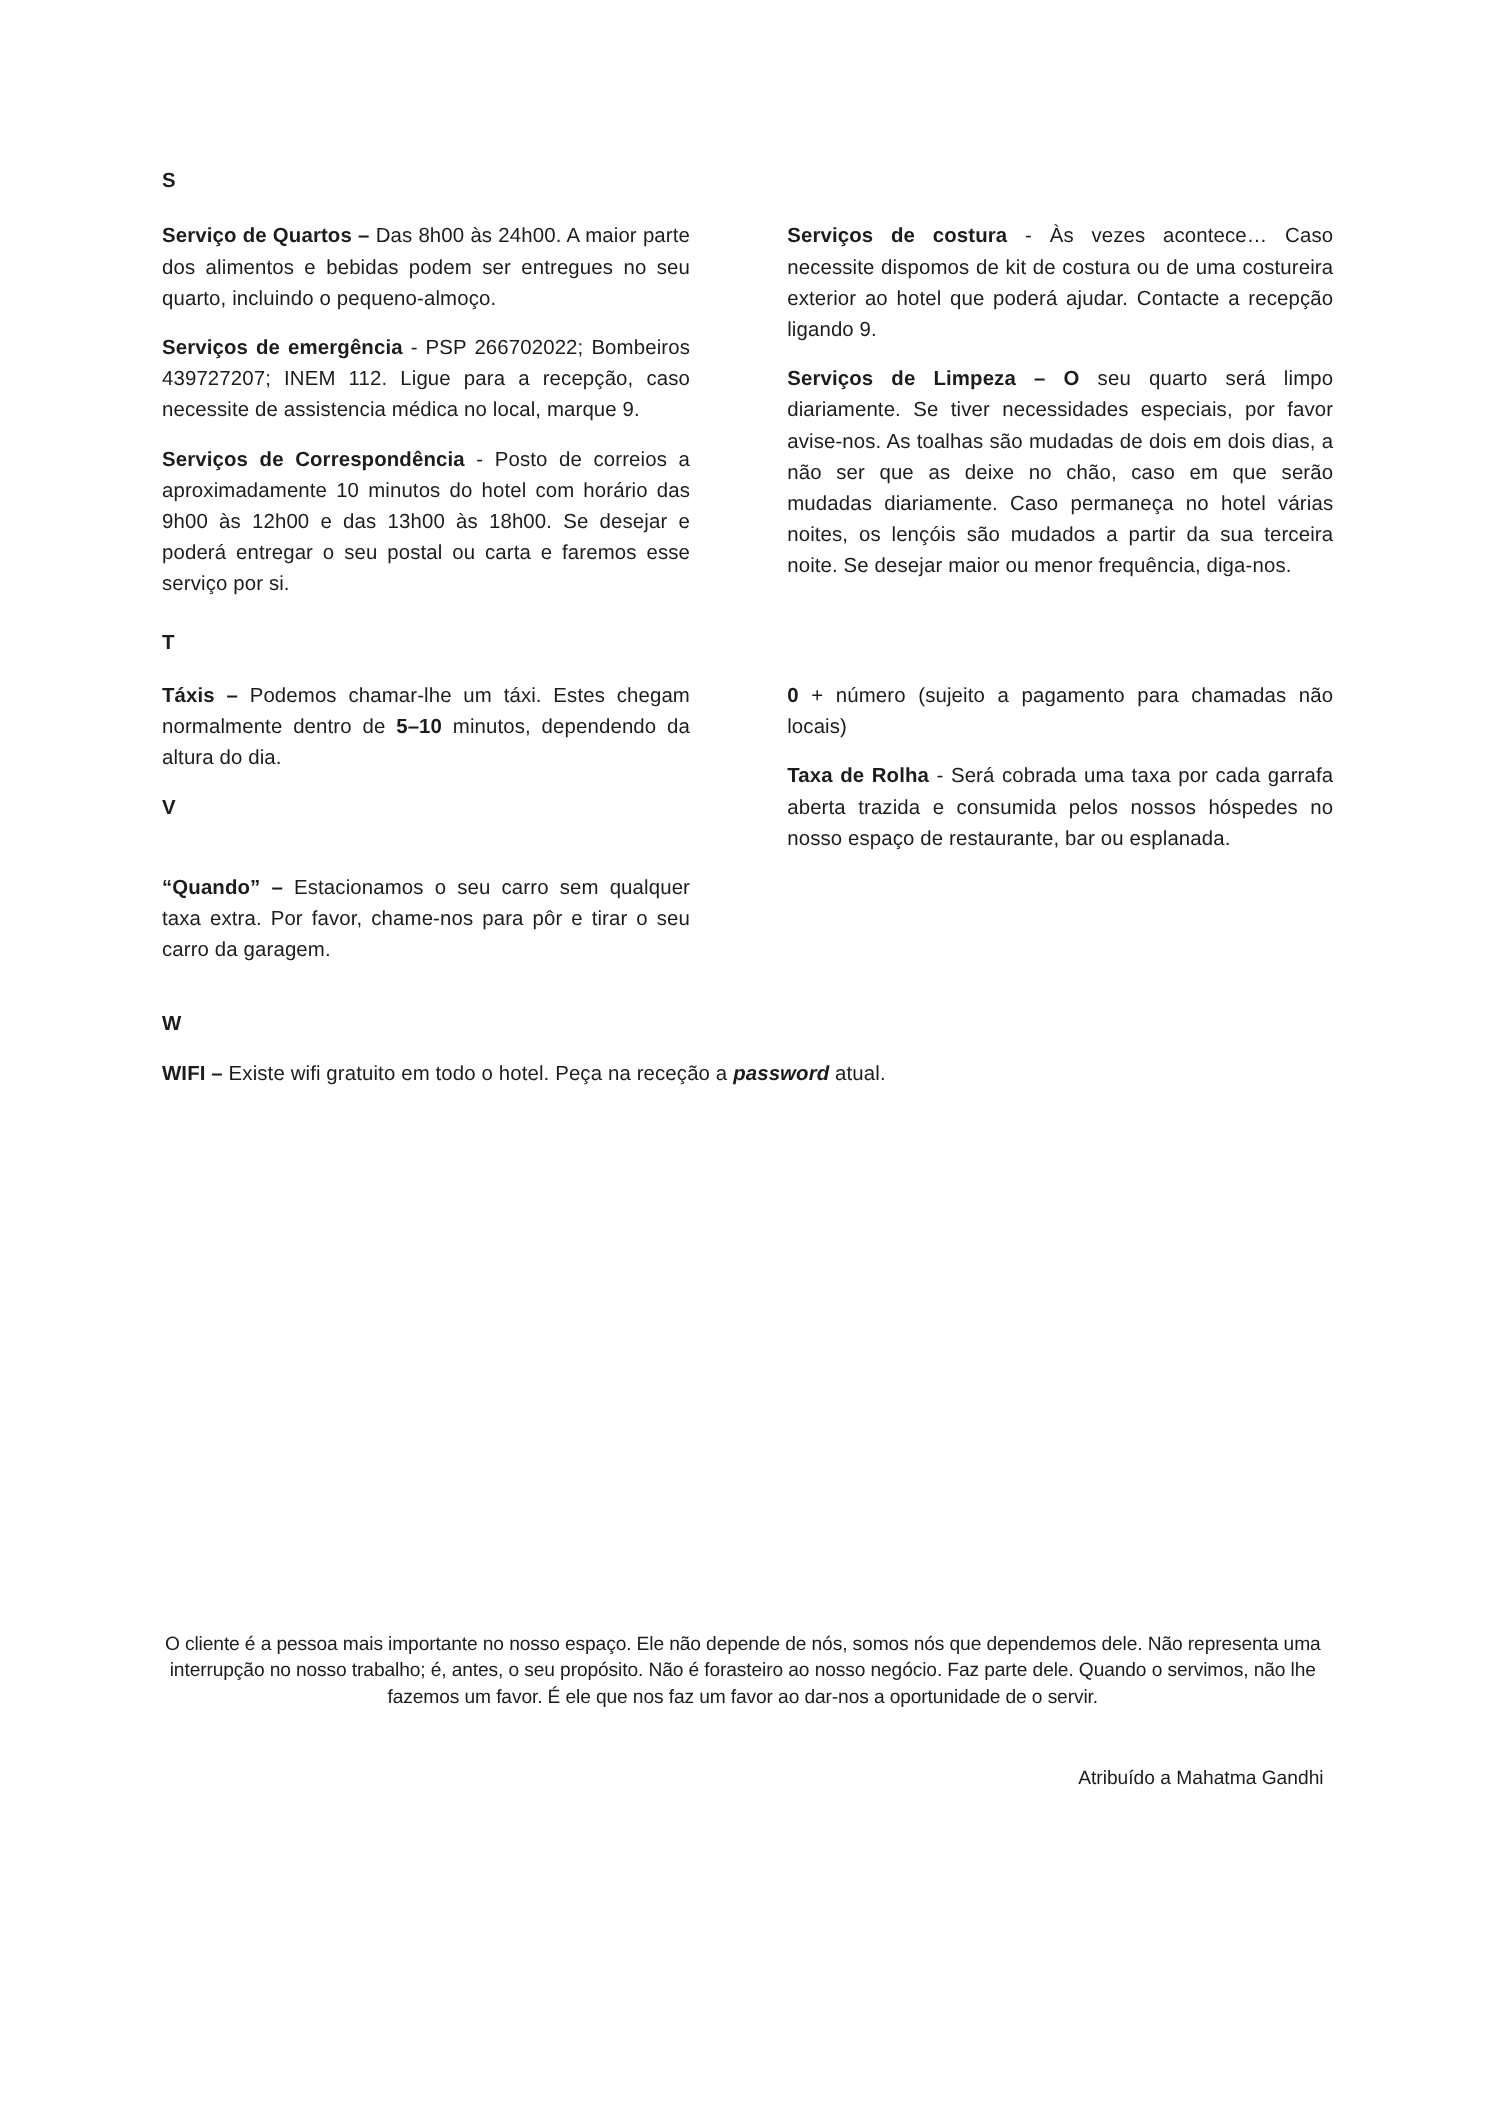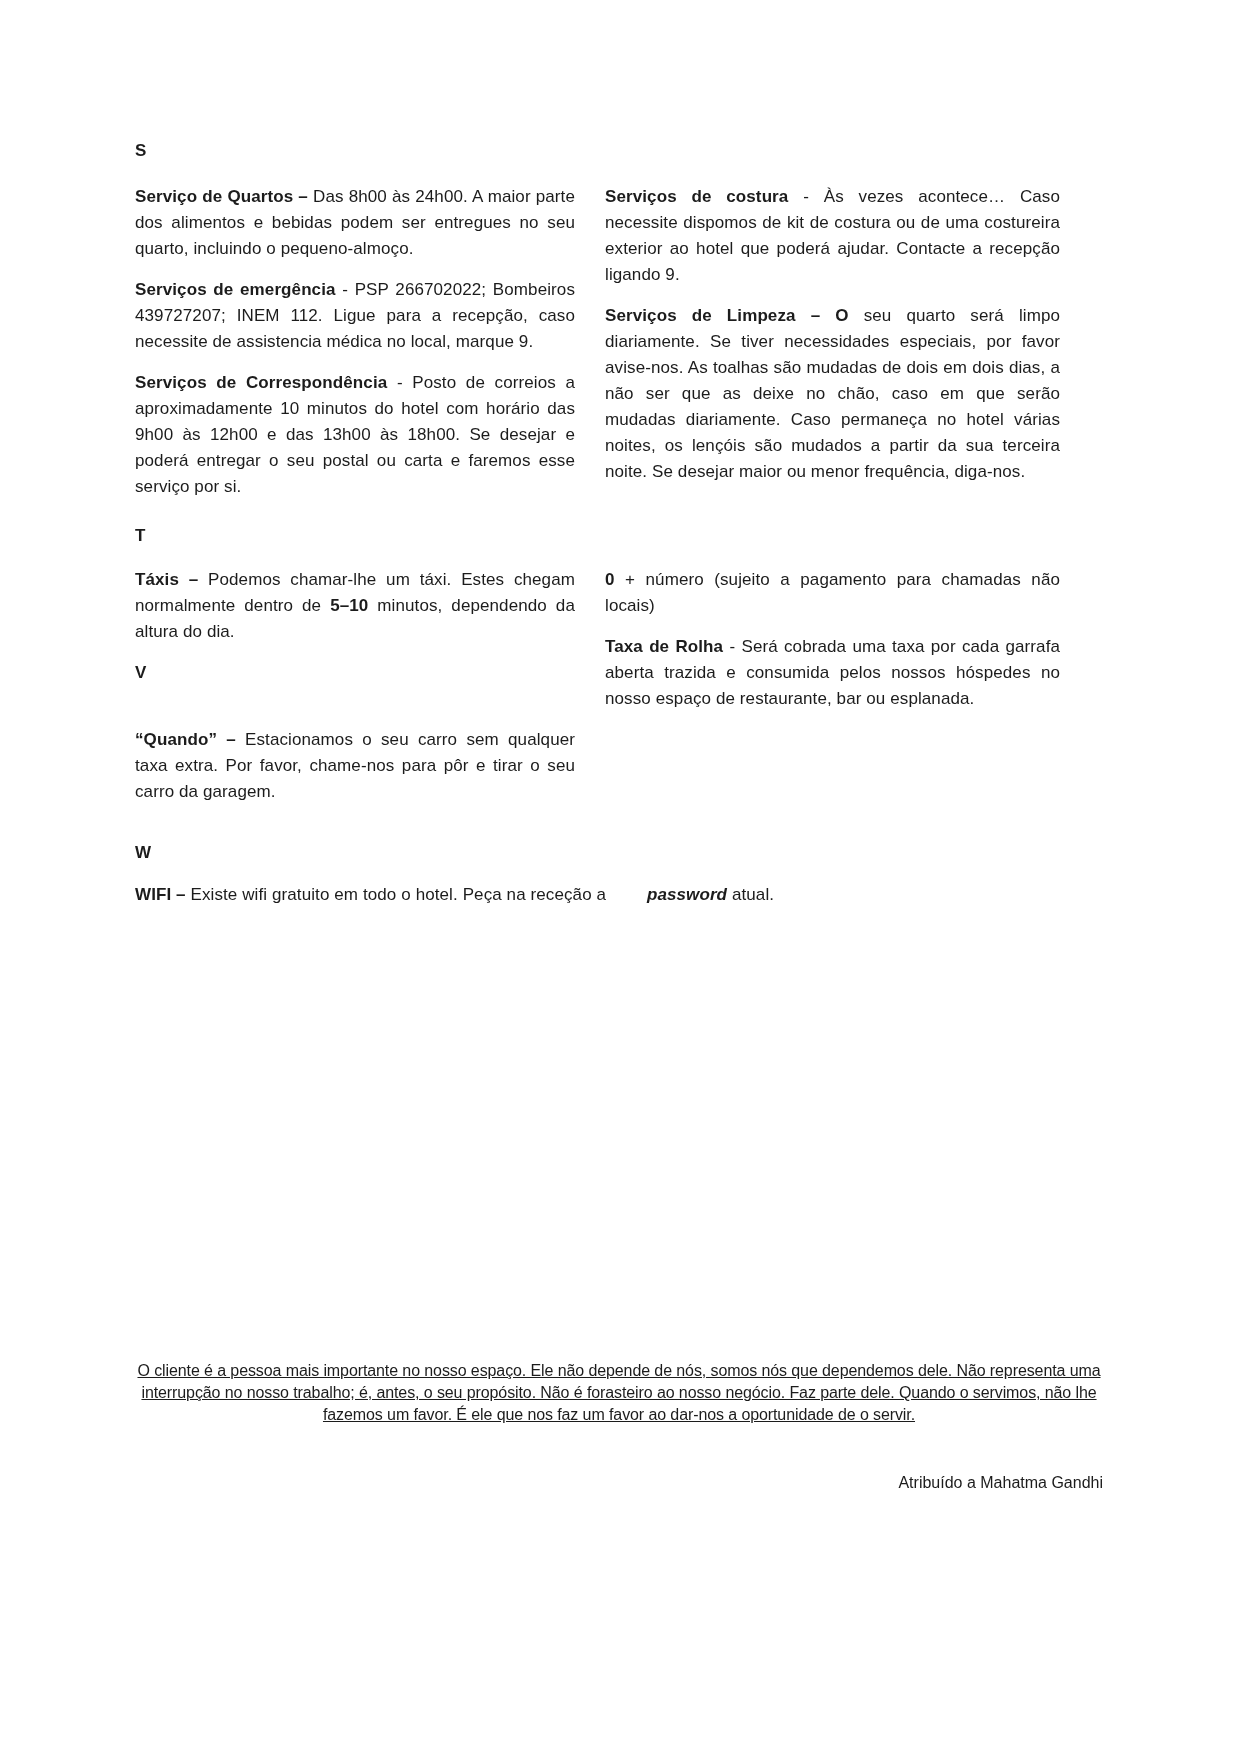--- a/index.html
+++ b/index.html
@@ -10,21 +10,21 @@
     background: #ffffff;
     color: #1c1c1c;
     font-family: "Liberation Sans", sans-serif;
     box-sizing: border-box;
     padding: 138px 138px 0 135px;
     overflow: hidden;
   }
   .columns {
     display: grid;
     grid-template-columns: 440px 455px;
-    column-gap: 30px;
+    column-gap: 81px;
   }
   .col { min-width: 0; }
   p.para {
     margin: 0 0 15px 0;
     font-size: 17px;
     line-height: 26px;
     text-align: justify;
     letter-spacing: 0.1px;
   }
   .heading {
@@ -42,30 +42,29 @@
     margin: 0 0 15px 0;
   }
   p.wifi { text-align: left; }
   .footer { margin-top: 452px; text-align: center; }
   p.quote {
     font-size: 16px;
     line-height: 22px;
     text-align: center;
     margin: 0;
     letter-spacing: -0.1px;
-    text-decoration: underline;
   }
   p.attribution {
     font-size: 16px;
     line-height: 22px;
     text-align: right;
     margin: 46px 0 0 0;
   }
   .seg-b { font-weight: 700; }
-  .seg-i { font-style: italic; margin-left: 36px; }
+  .seg-i { font-style: italic; }
   .seg-u { }
 </style>
 </head>
 <body>
 
 <div class="page">
 
   <div class="heading heading-s">S</div>
 
   <div class="columns">

